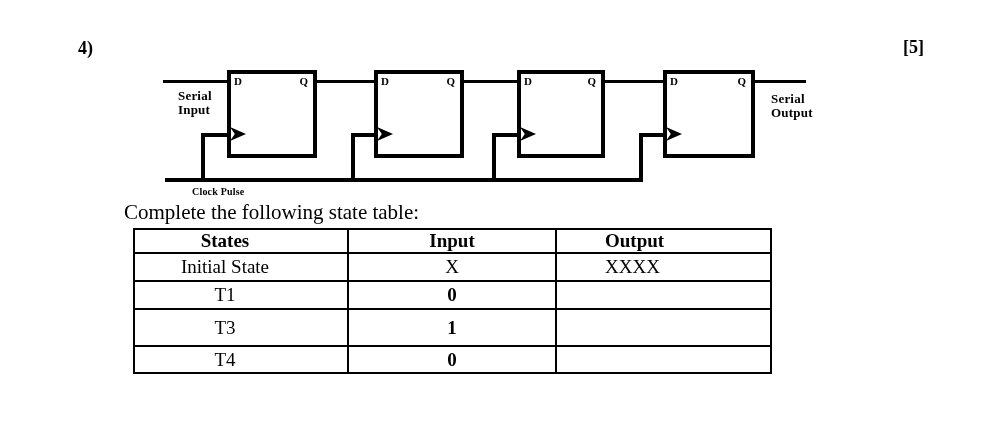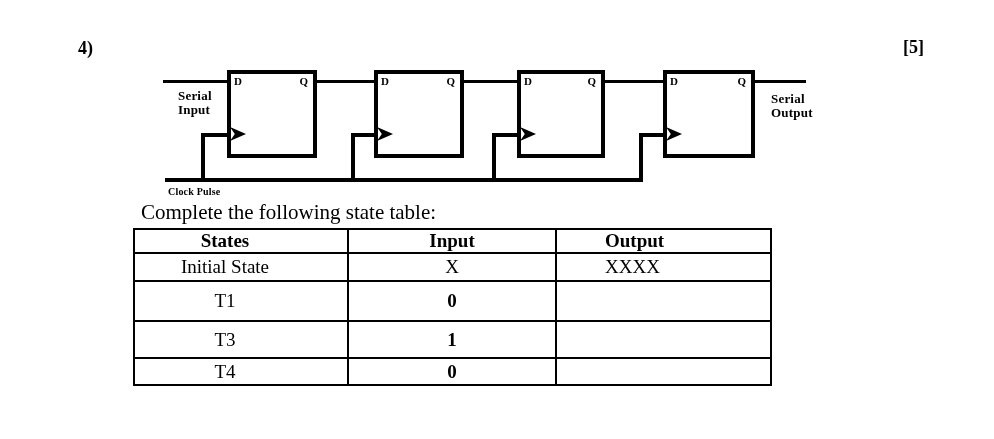--- a/index.html
+++ b/index.html
@@ -22,40 +22,40 @@
   .pin{position:absolute;font-weight:bold;font-size:11px;}
   .pin-d{left:3px;top:1px;}
   .pin-q{right:5px;top:1px;}
   .clk-arrow{
     position:absolute;left:-1px;top:53px;width:16px;height:14px;background:#000;
     clip-path:polygon(0 0,100% 50%,0 100%,30% 50%);
   }
   .small-label{position:absolute;font-weight:bold;font-size:13px;line-height:1.08;letter-spacing:.2px;}
   .lbl-serial-in{left:178px;top:89px;}
   .lbl-serial-out{left:771px;top:92px;}
-  .lbl-clock{left:168px;top:187px;font-size:10px;}
+  .lbl-clock{left:192px;top:187px;font-size:10px;}
   
-  .prompt{left:141px;top:200px;font-size:21px;}
+  .prompt{left:124px;top:200px;font-size:21px;}
   
   .state-table{
     position:absolute;left:133px;top:228px;width:637px;
     border-collapse:collapse;table-layout:fixed;
   }
   .state-table th,.state-table td{
     border:2px solid #000;padding:0;font-size:19px;
     text-align:center;vertical-align:middle;overflow:hidden;
   }
   .state-table th{font-weight:bold;}
   .state-table th:nth-child(1),.state-table td:nth-child(1){padding-right:32px;}
   .state-table td:nth-child(2){font-weight:bold;}
   .state-table tbody tr:first-child td:nth-child(2){font-weight:normal;}
   .state-table th:nth-child(3),.state-table td:nth-child(3){text-align:left;padding-left:48px;}
   tr.r-head{height:22px;}
   tr.r-0{height:28px;margin-left:7px;}
-  tr.r-1{height:40px;}
+  tr.r-1{height:28px;}
   tr.r-2{height:26px;}
   tr.r-3{height:37px;}
   tr.r-4{height:27px;}
 </style>
 </head>
 <body>
 
 <span class="abs qnum">4)</span>
 <span class="abs marks">[5]</span>
 

